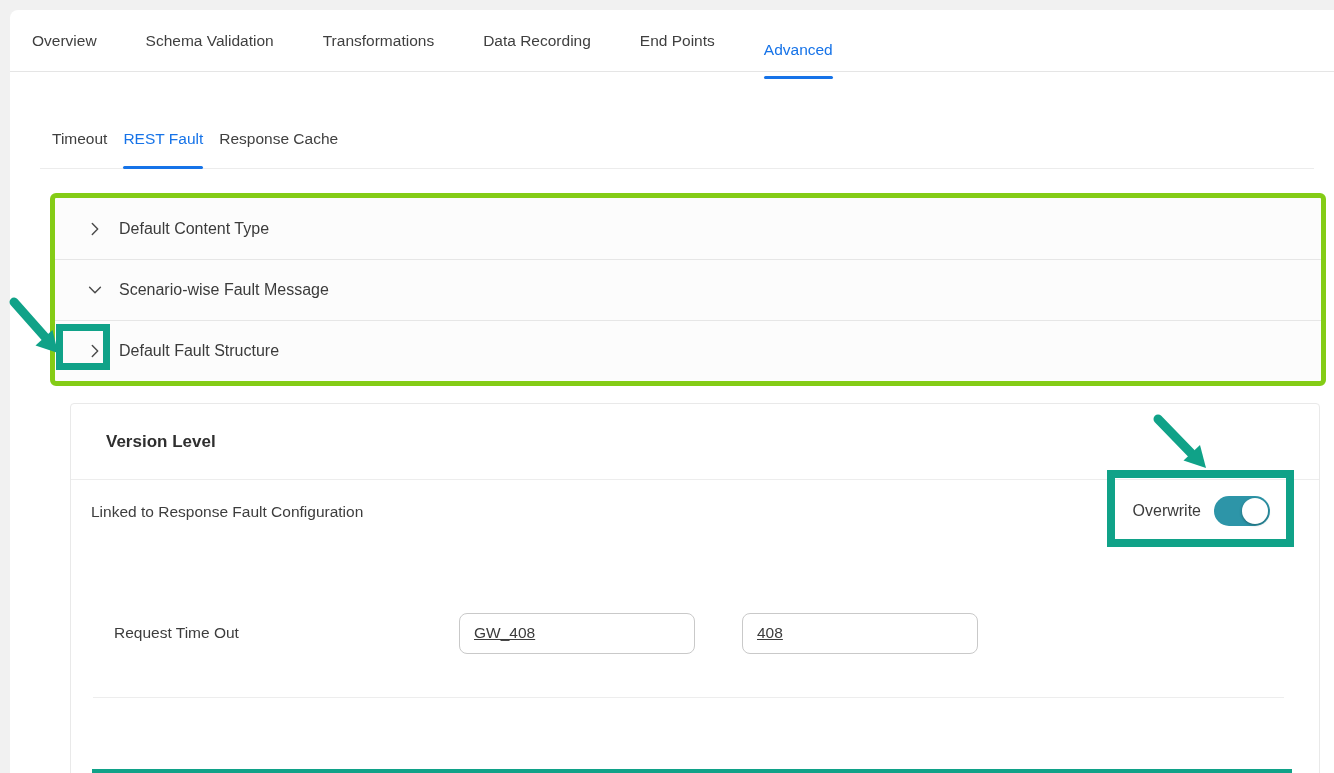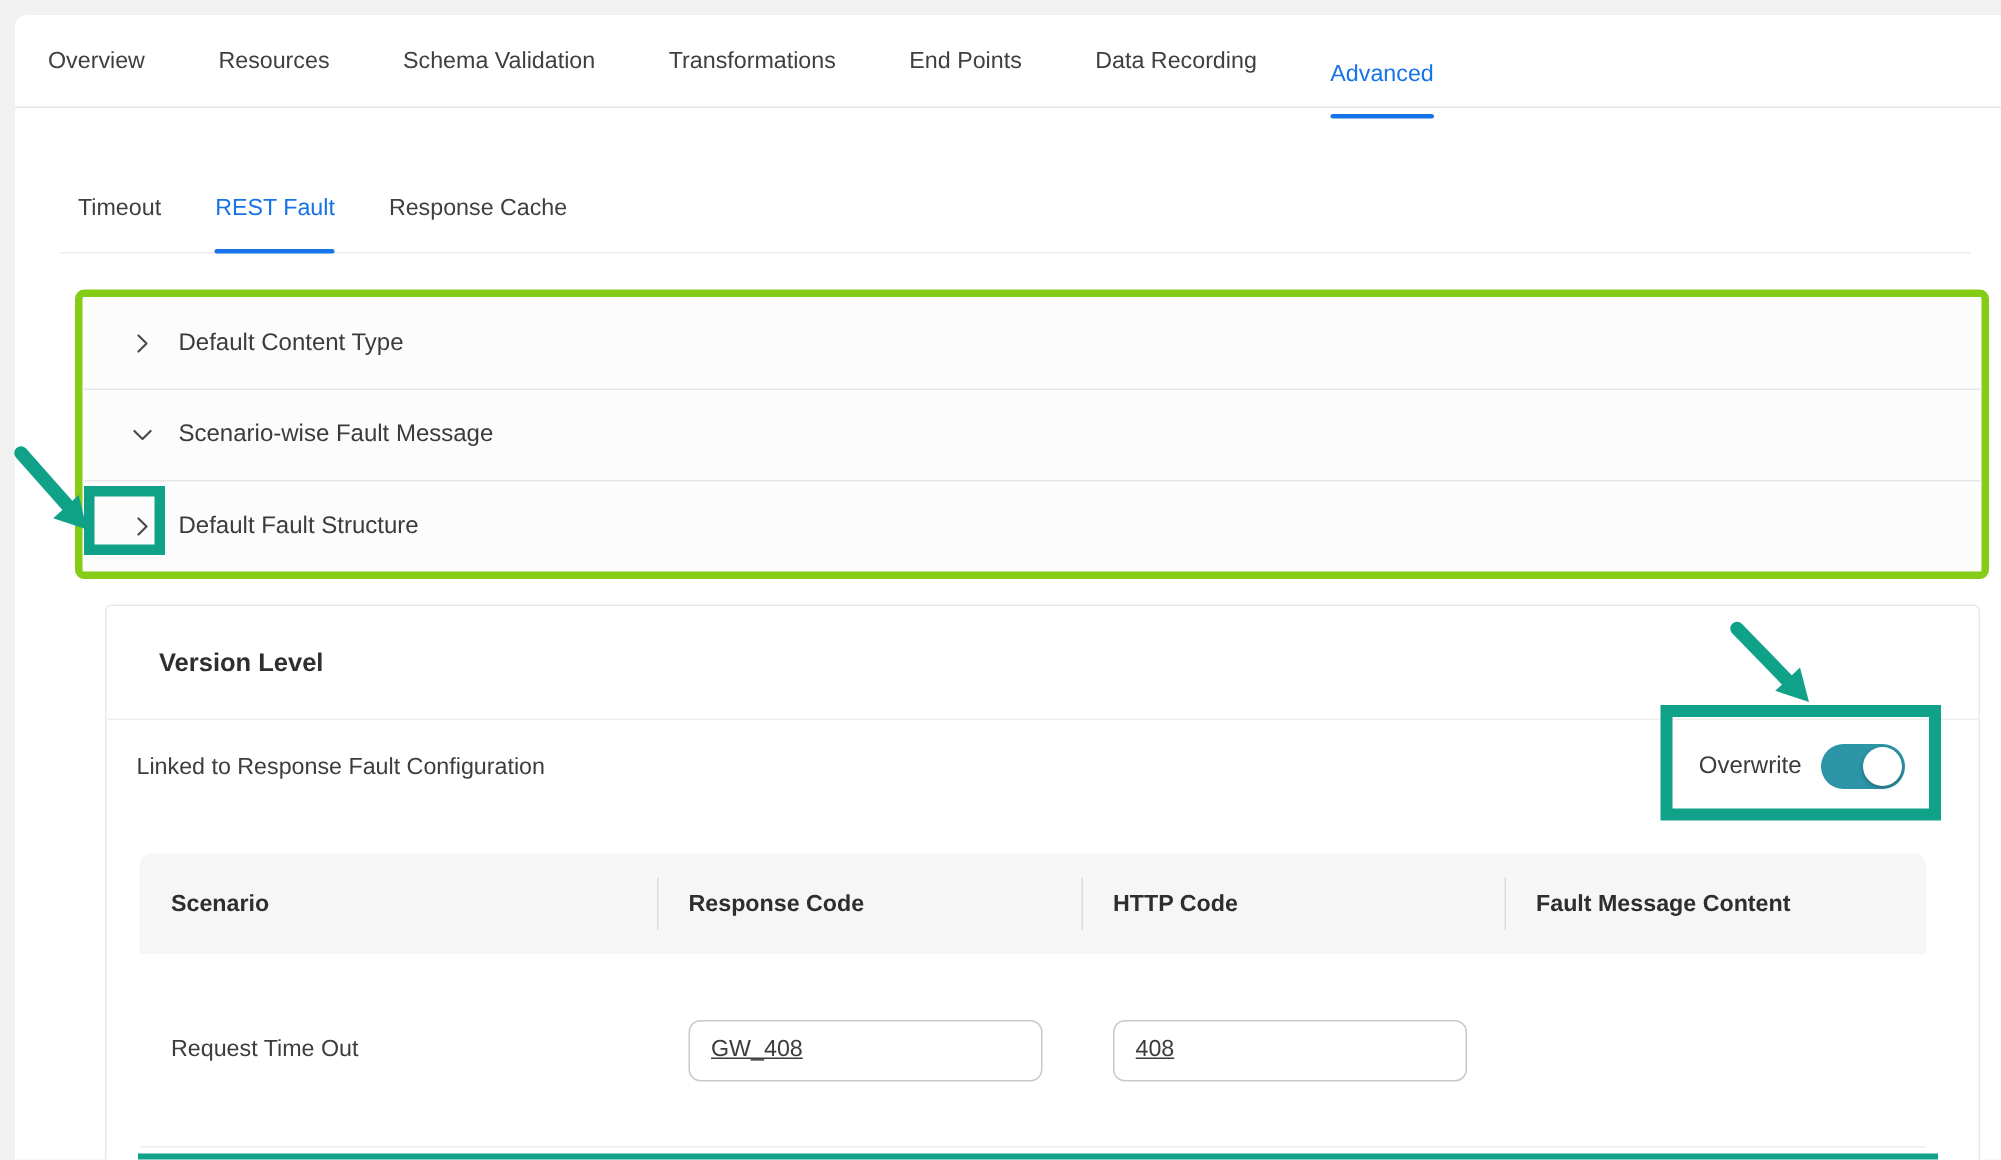--- a/index.html
+++ b/index.html
@@ -13,21 +13,21 @@
             display:flex; align-items:center; padding-left:22px; gap:49px;
             border-bottom:1px solid #e5e5e5; }
   .tab { position:relative; height:100%; display:flex; align-items:center;
          font-size:15.5px; color:#3f3f3f; cursor:pointer; white-space:nowrap; }
   .tab.active { color:#1673e8;margin-top:19px; }
   .tab.active::after { content:""; position:absolute; left:0; right:0; bottom:2px;
          height:3px; background:#1673e8; border-radius:2px; }
 
   
   .subtabs { position:absolute; left:0; right:0; top:98px; height:61px;
-             display:flex; align-items:center; padding-left:42px; gap:36px; }
+             display:flex; align-items:center; padding-left:42px; gap:16px; }
   .subtabs::before { content:""; position:absolute; left:30px; right:20px; bottom:0;
              height:1px; background:#ececec; }
   .subtab { position:relative; height:100%; display:flex; align-items:center;
             font-size:15.5px; color:#3f3f3f; cursor:pointer; white-space:nowrap; }
   .subtab.active { color:#1673e8; }
   .subtab.active::after { content:""; position:absolute; left:0; right:0; bottom:0;
             height:3px; background:#1673e8; border-radius:2px; }
 
   
   .accordion { position:absolute; left:40px; top:183px; width:1276px;
@@ -82,25 +82,24 @@
   svg.arrows { position:absolute; left:0; top:0; width:1334px; height:773px;
           z-index:51; pointer-events:none; }
 </style>
 </head>
 <body>
 
 <div class="card">
 
   <div class="tabbar">
     <div class="tab">Overview</div>
-    <div class="tab">Resources</div>
     <div class="tab">Schema Validation</div>
     <div class="tab">Transformations</div>
+    <div class="tab">Data Recording</div>
     <div class="tab">End Points</div>
-    <div class="tab">Data Recording</div>
     <div class="tab active">Advanced</div>
   </div>
 
   <div class="subtabs">
     <div class="subtab">Timeout</div>
     <div class="subtab active">REST Fault</div>
     <div class="subtab">Response Cache</div>
   </div>
 
   <div class="accordion">
@@ -137,26 +136,20 @@
     <div class="link-label">Linked to Response Fault Configuration</div>
 
     <div class="overwrite-group">
       <span class="overwrite-label">Overwrite</span>
       <div class="toggle">
         <div class="knob"></div>
       </div>
     </div>
 
     <div class="table">
-      <div class="thead">
-        <div class="th c1">Scenario</div>
-        <div class="th c2">Response Code</div>
-        <div class="th c3">HTTP Code</div>
-        <div class="th c4">Fault Message Content</div>
-      </div>
       <div class="trow">
         <div class="td c1">
           <span class="scenario-label">Request Time Out</span>
         </div>
         <div class="td c2">
           <input class="cell-input" type="text" value="GW_408" style="">
         </div>
         <div class="td c3">
           <input class="cell-input" type="text" value="408" style="">
         </div>

